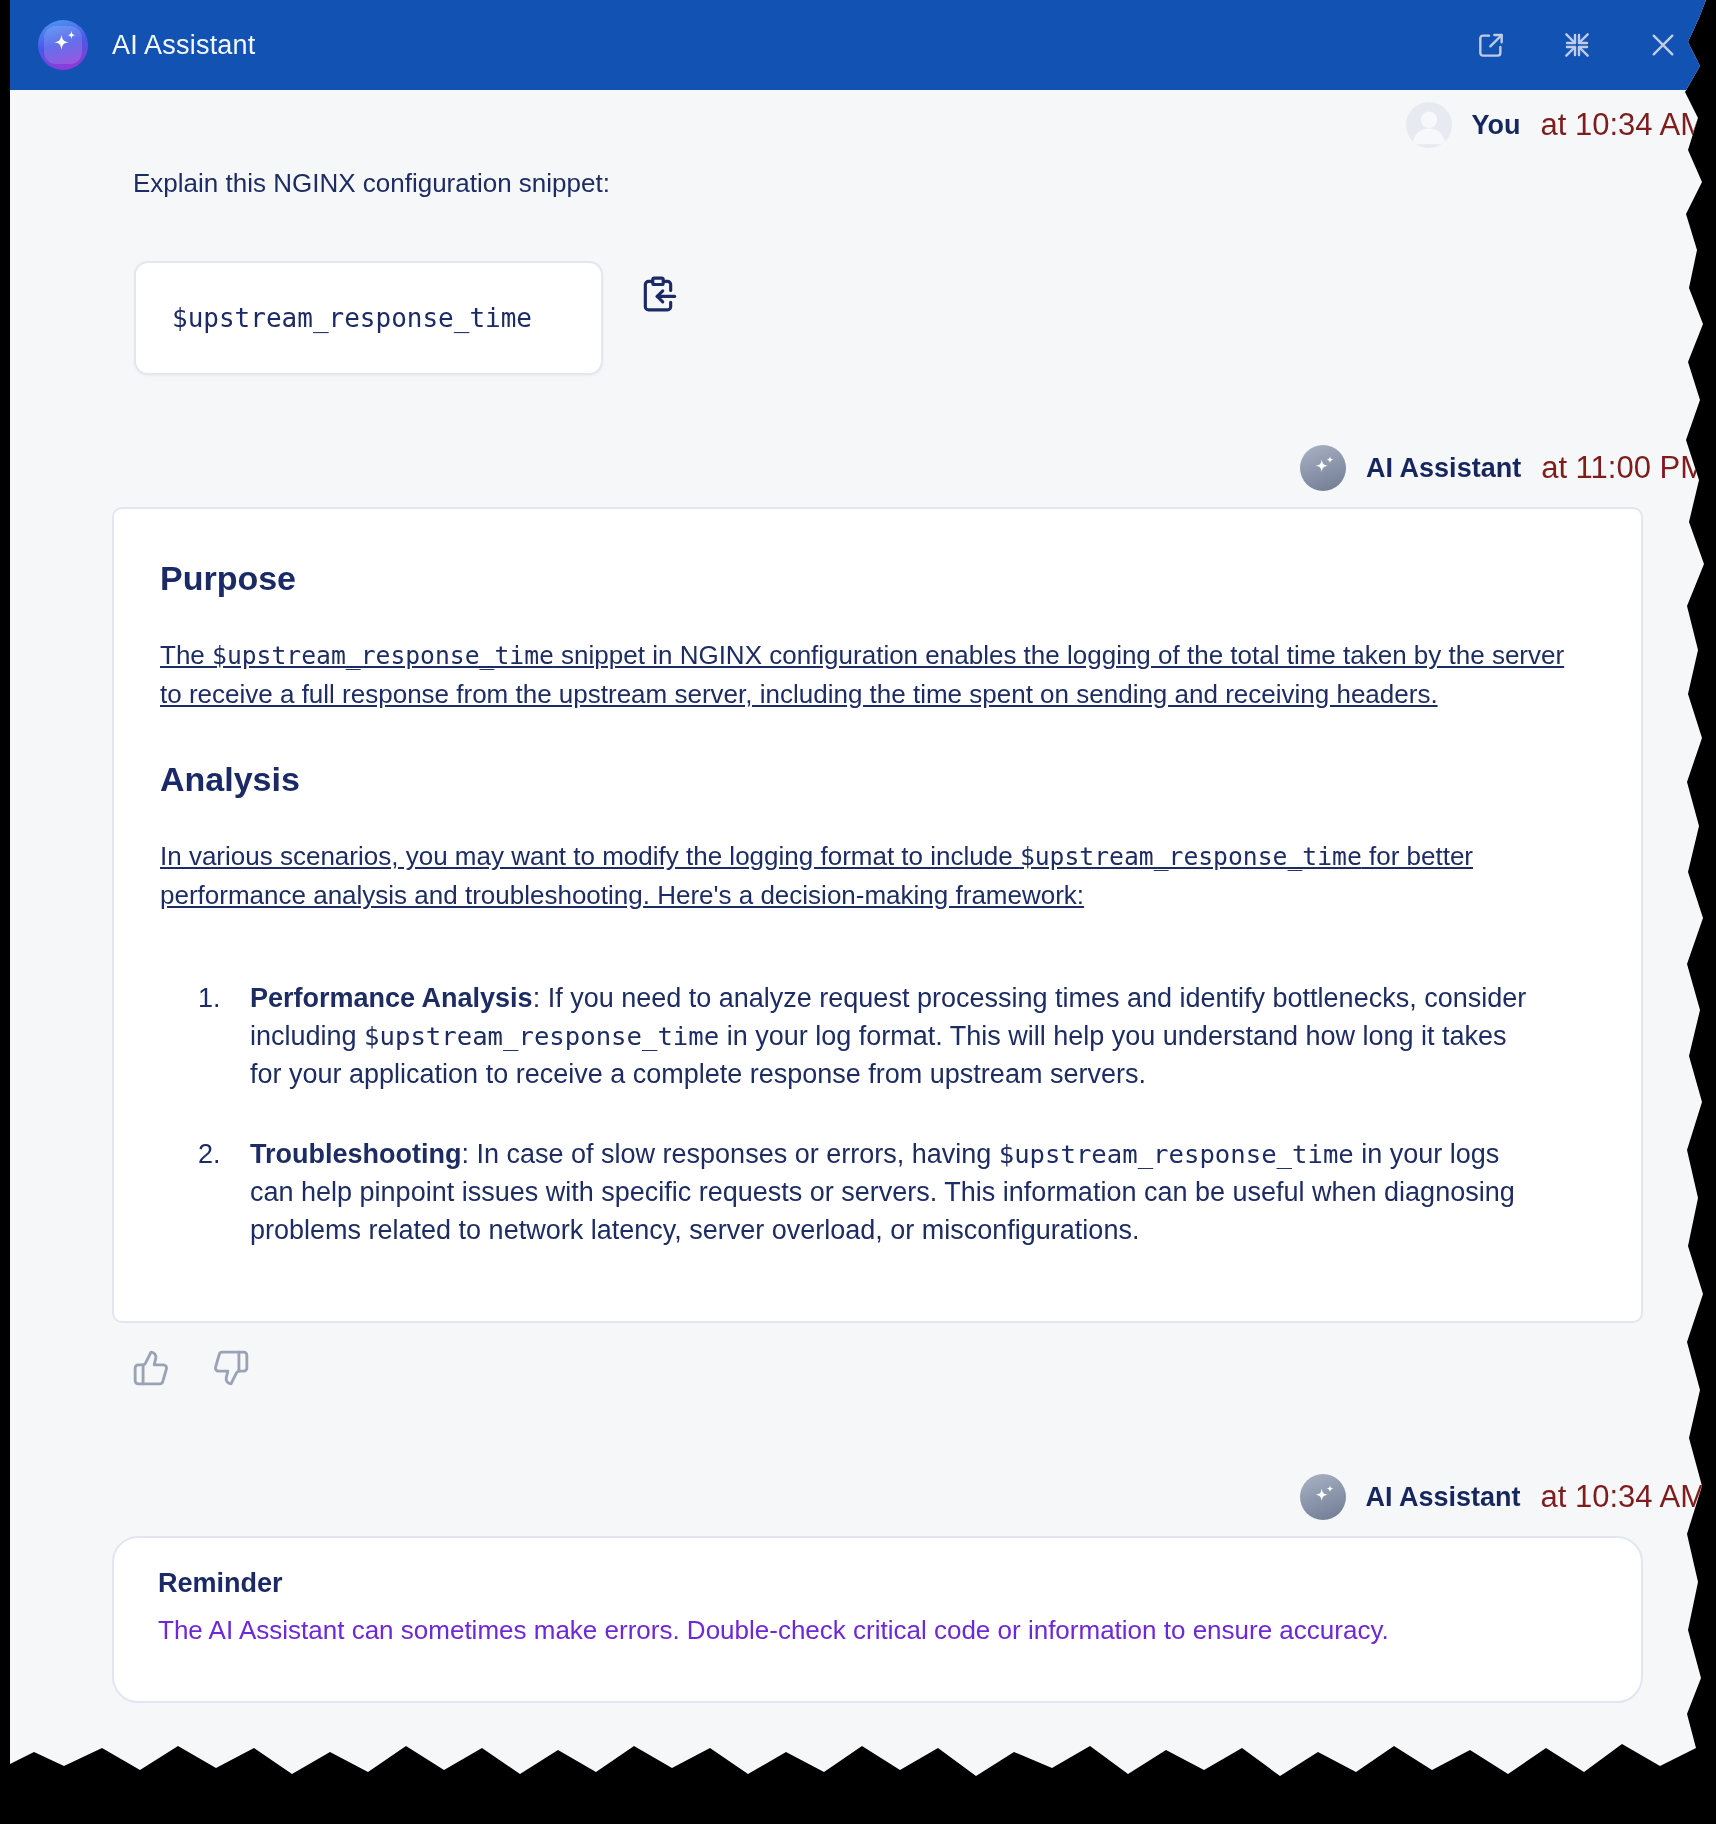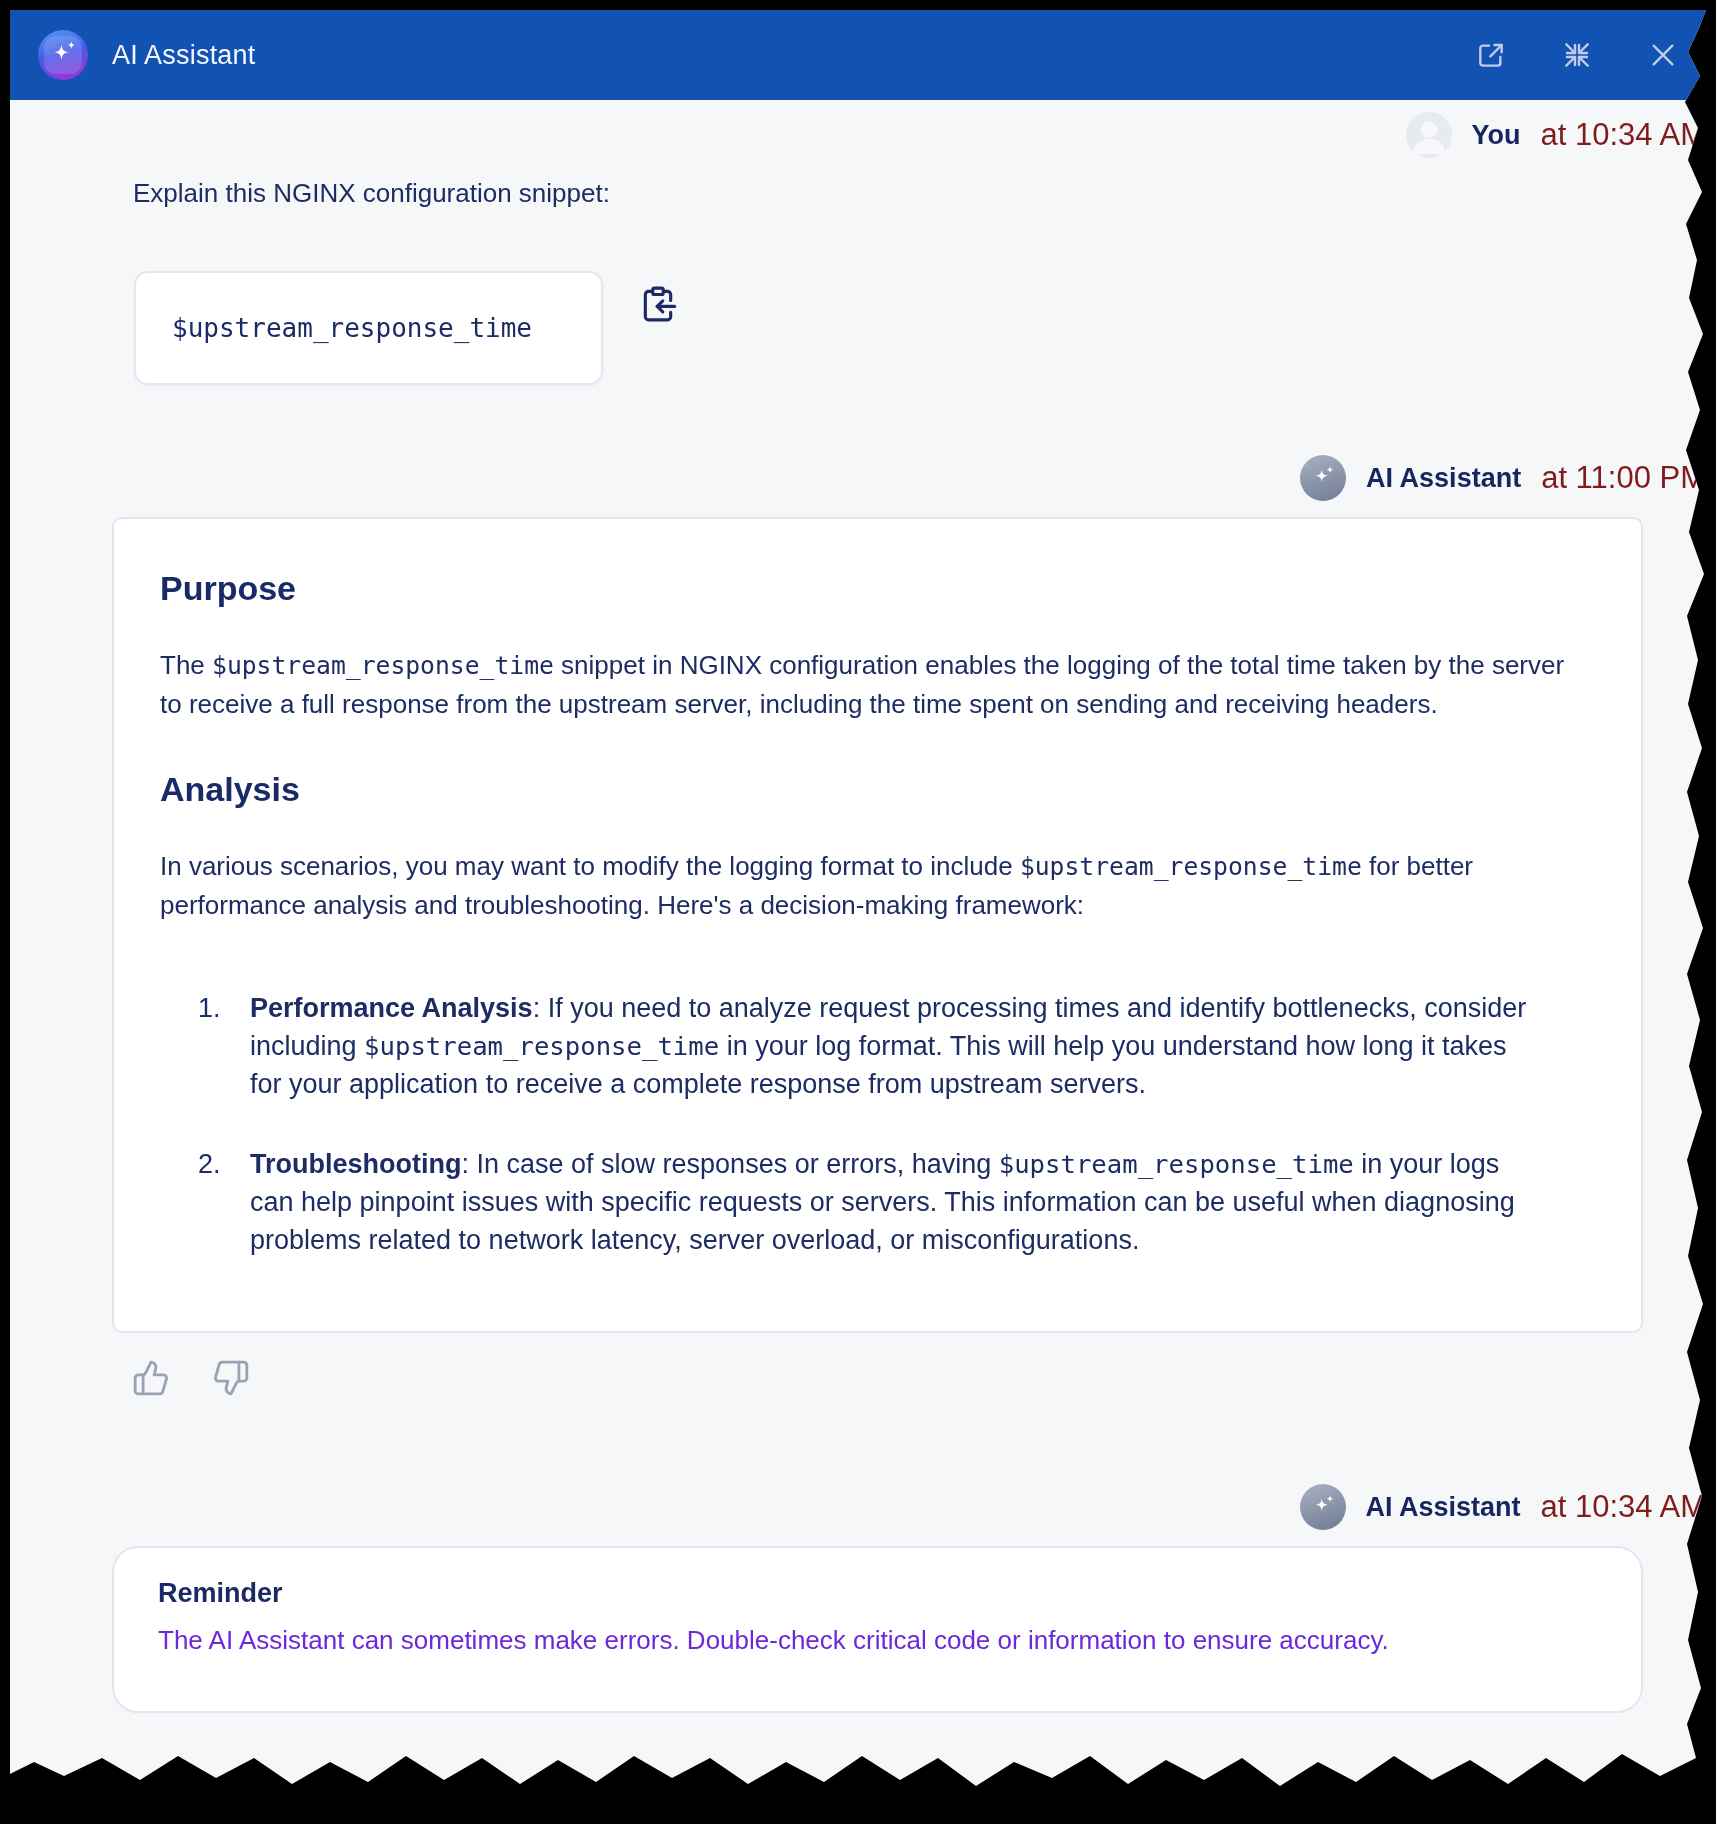--- a/index.html
+++ b/index.html
@@ -4,21 +4,21 @@
 <style>
   html,body{margin:0;padding:0;}
   body{
     width:1716px;height:1824px;
     background:#000;
     overflow:hidden;
     position:relative;
     font-family:"Liberation Sans", sans-serif;
   }
   .panel{
-    position:absolute;left:10px;top:10px;
+    position:absolute;left:10px;top:0;
     width:1696px;height:1804px;
     background:#f6f7f9;
     clip-path:polygon(0 0,1696px 0,
       1689px 18px,1678px 42px,1690px 66px,1675px 92px,1688px 118px,1678px 150px,1692px 182px,1676px 214px,
       1687px 250px,1679px 288px,1693px 324px,1678px 362px,1690px 400px,1676px 440px,1689px 480px,1679px 522px,
       1694px 564px,1677px 606px,1688px 650px,1678px 694px,1692px 738px,1677px 782px,1689px 826px,1678px 872px,
       1693px 918px,1677px 964px,1690px 1010px,1679px 1056px,1692px 1102px,1677px 1150px,1688px 1198px,1678px 1246px,
       1693px 1294px,1677px 1342px,1690px 1390px,1679px 1438px,1692px 1486px,1677px 1534px,1688px 1582px,1678px 1630px,
       1691px 1678px,1677px 1714px,1686px 1748px,
       1650px 1766px,1612px 1744px,1574px 1772px,1536px 1748px,1498px 1774px,1460px 1750px,1422px 1770px,1384px 1746px,
@@ -84,21 +84,21 @@
 
   .card{
     margin:16px 0 0 102px;width:1531px;box-sizing:border-box;
     background:#fff;border:2px solid #e3e6f0;border-radius:10px;
   }
   .card.answer{padding:50px 48px 72px 46px;}
   .card.note{padding:30px 48px 52px 44px;border-radius:26px;}
 
   .h-big{font-size:34px;font-weight:700;color:#1a2a66;margin:0;}
   .h-big.guidance{margin-top:46px;}
-  .para{font-size:26px;line-height:39px;color:#1d2c63;margin:38px 0 0 0;max-width:1440px;}
+  .para{font-size:26px;line-height:39px;color:#1d2c63;margin:38px 0 0 0;max-width:1440px;text-decoration:underline;}
   .inline-code{font-family:"DejaVu Sans Mono", monospace;font-size:0.95em;color:#1d2c63;}
   .bold{font-weight:700;}
 
   .olist{margin:64px 0 0 38px;}
   .oli{display:flex;gap:16px;font-size:27px;line-height:38px;color:#1d2c63;max-width:1330px;}
   .oli + .oli{margin-top:42px;}
   .num{min-width:36px;text-align:left;}
 
   .thumbs{display:flex;gap:42px;margin:26px 0 0 122px;}
   .thumb-btn{background:none;border:none;padding:0;cursor:pointer;}

